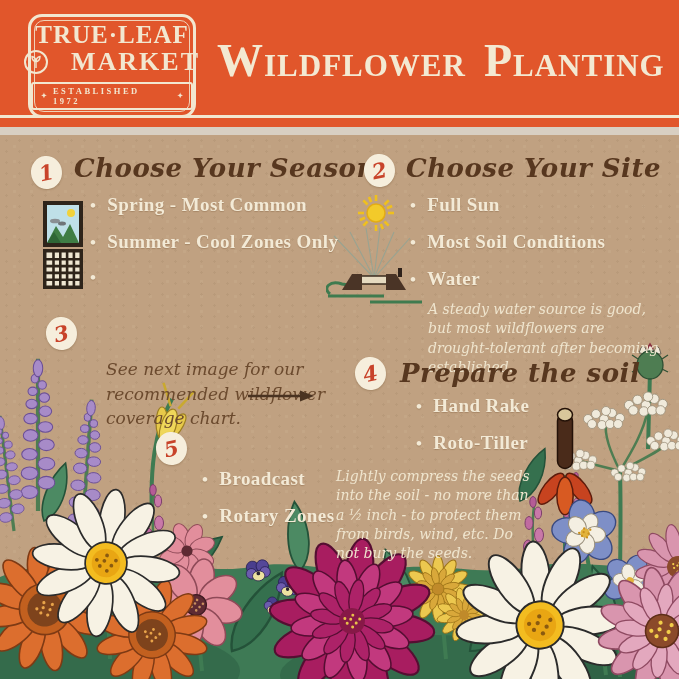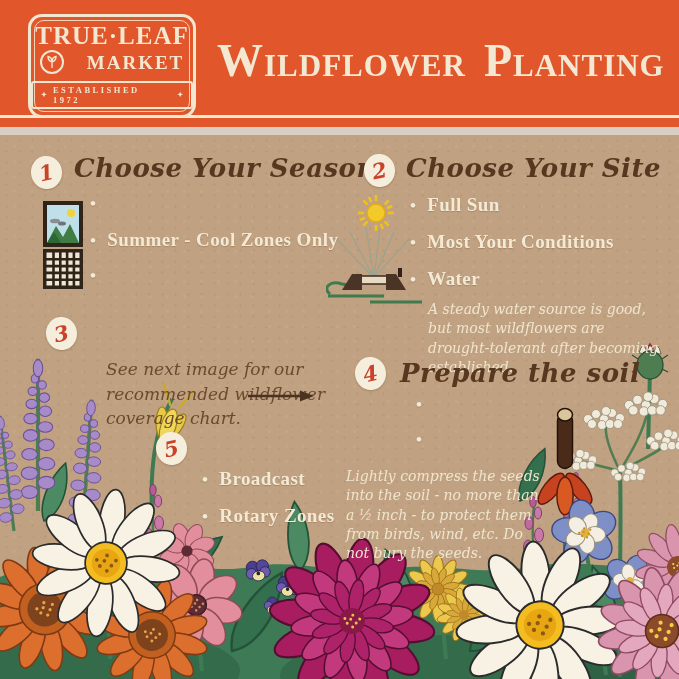--- a/index.html
+++ b/index.html
@@ -15,21 +15,21 @@
   .header{position:absolute;left:0;top:0;width:679px;height:127px;background:#E1562B;z-index:5;}
   .header-line{position:absolute;left:0;top:115px;width:679px;height:3px;background:#F2E7D0;}
   .strip{position:absolute;left:0;top:127px;width:679px;height:8px;background:#D8CFC2;z-index:5;}
 
   .logo-badge{position:absolute;left:28px;top:14px;width:162px;height:98px;
               border:3px solid #F2E7D0;border-radius:14px;display:flex;flex-direction:column;
               align-items:center;justify-content:center;color:#F2E7D0;}
   .logo-badge::before{content:"";position:absolute;left:3px;top:3px;right:3px;bottom:3px;
               border:1px solid rgba(242,231,208,.85);border-radius:10px;}
   .logo-l1{font-weight:bold;font-size:25px;letter-spacing:1px;line-height:1;}
-  .logo-l2{display:flex;align-items:center;gap:23px;font-weight:bold;font-size:19px;
+  .logo-l2{display:flex;align-items:center;gap:23px;font-weight:bold;font-size:26px;
            letter-spacing:2px;line-height:1;margin-top:2px;}
   .emblem{width:20px;height:20px;border:2px solid #F2E7D0;border-radius:50%;
           display:flex;align-items:center;justify-content:center;}
   .est-box{margin-top:7px;border:2px solid #F2E7D0;border-radius:3px;padding:2px 8px;
            font-size:8.5px;font-weight:bold;letter-spacing:2.5px;display:flex;gap:6px;align-items:center;}
   .est-box .orn{font-size:7px;letter-spacing:0;}
 
   .title{position:absolute;left:208px;top:34px;width:462px;text-align:left;color:#F3E9D2;
          font-weight:bold;font-size:31px;white-space:nowrap;letter-spacing:1px;}
   .title-word{display:inline-block;text-transform:uppercase;margin:0 9px;}
@@ -113,20 +113,21 @@
           <line x1="4" y1="66.1" x2="38" y2="66.1"></line>
         <line x1="4" y1="72.9" x2="38" y2="72.9"></line>
           <line x1="4" y1="79.7" x2="38" y2="79.7"></line>
       </g>
     </svg>
   </div>
 
   <div class="bullets" style="left:90px;top:194px">
     <div class="b-item">
         <span class="dot">•</span>
+        <span>Spring - Most Common</span>
       </div>
     <div class="b-item">
         <span class="dot">•</span>
         <span>Summer - Cool Zones Only</span>
       </div>
     <div class="b-item">
         <span class="dot">•</span>
       </div>
   </div>
 
@@ -175,21 +176,21 @@
     </svg>
   </div>
 
   <div class="bullets" style="left:410px;top:194px">
     <div class="b-item">
         <span class="dot">•</span>
         <span>Full Sun</span>
       </div>
     <div class="b-item">
         <span class="dot">•</span>
-        <span>Most Your Conditions</span>
+        <span>Most Soil Conditions</span>
       </div>
     <div class="b-item">
         <span class="dot">•</span>
         <span>Water</span>
       </div>
   </div>
 
   <div class="note" style="left:428px;top:300px;width:236px">A steady water source is good, but most wildflowers are drought-tolerant after becoming established.</div>
 
   <div class="num-circle" style="left:46px;top:317px">
@@ -207,27 +208,29 @@
   </div>
 
   <div class="num-circle" style="left:355px;top:357px">
       <span>4</span>
     </div>
   <div class="script-heading" style="left:400px;top:358px">Prepare the soil</div>
 
   <div class="bullets" style="left:416px;top:395px">
     <div class="b-item">
         <span class="dot">•</span>
-      </div>
-    <div class="b-item">
-        <span class="dot">•</span>
-      </div>
-  </div>
-
-  <div class="note" style="left:346px;top:467px;width:202px">Lightly compress the seeds into the soil - no more than a ½ inch - to protect them from birds, wind, etc. Do not bury the seeds.</div>
+        <span>Hand Rake</span>
+      </div>
+    <div class="b-item">
+        <span class="dot">•</span>
+        <span>Roto-Tiller</span>
+      </div>
+  </div>
+
+  <div class="note" style="left:336px;top:467px;width:202px">Lightly compress the seeds into the soil - no more than a ½ inch - to protect them from birds, wind, etc. Do not bury the seeds.</div>
 
   <div class="num-circle" style="left:156px;top:432px">
       <span>5</span>
     </div>
 
   <div class="bullets" style="left:202px;top:468px">
     <div class="b-item">
         <span class="dot">•</span>
         <span>Broadcast</span>
       </div>

